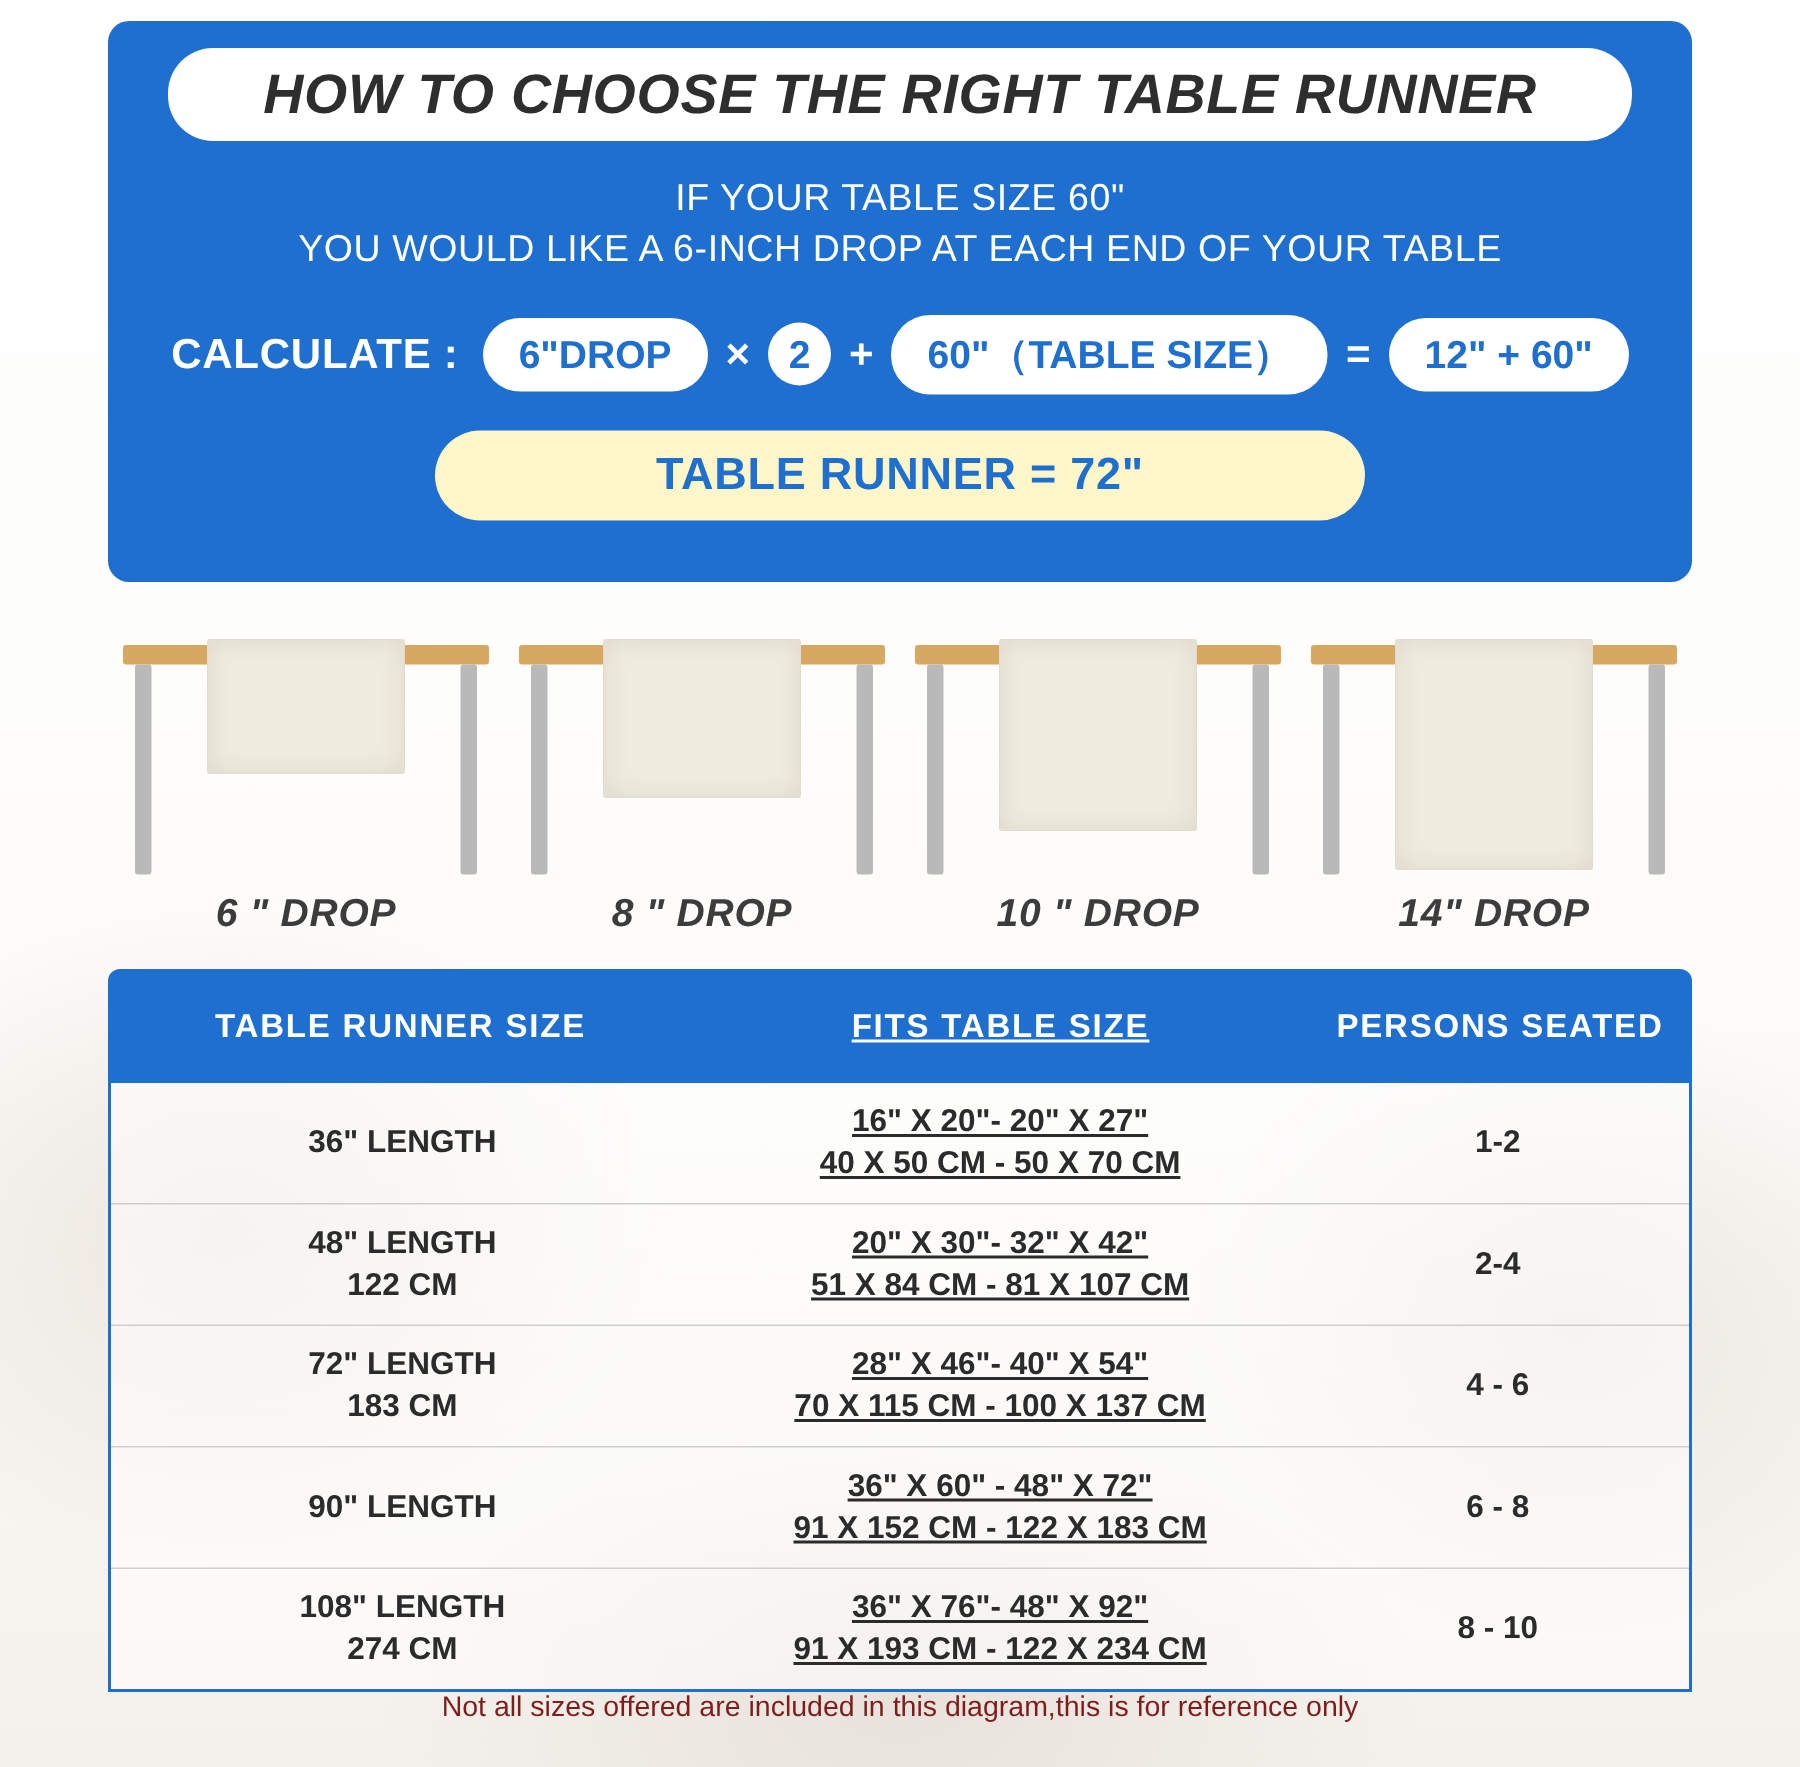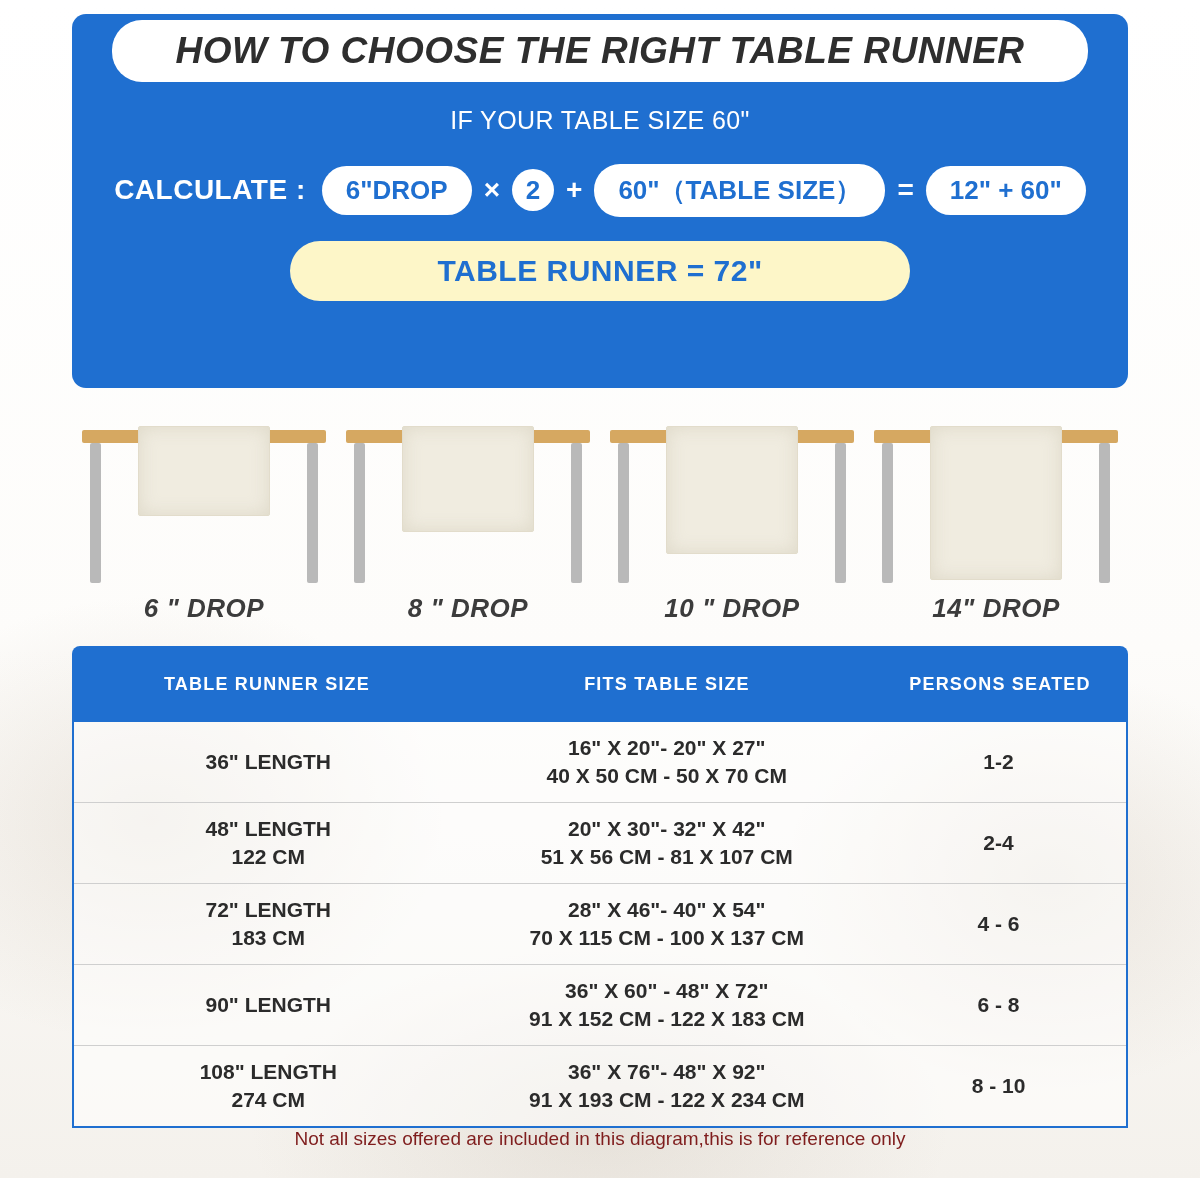--- a/index.html
+++ b/index.html
@@ -35,21 +35,21 @@
   
   .calc-panel {
     position: absolute;
     left: 72px;
     top: 14px;
     width: 1056px;
     height: 374px;
     background: #1f6fd0;
     border-radius: 14px;
     box-sizing: border-box;
-    padding: 4px 22px;
+    padding: 16px 22px;
   }
   .title-bar {
     background: #ffffff;
     border-radius: 30px;
     height: 62px;
     display: flex;
     align-items: center;
     justify-content: center;
     margin: 2px 18px 0 18px;
   }
@@ -191,27 +191,27 @@
   }
   .table-head {
     background: #1f6fd0;
     color: #ffffff;
     display: flex;
     height: 76px;
     border-radius: 8px 8px 0 0;
     align-items: center;
   }
   .th {
-    font-size: 18px;
+    font-size: 22px;
     font-weight: bold;
     letter-spacing: 1.2px;
     text-align: center;
   }
   .col-1 { width: 390px; }
-  .col-2 { width: 410px; }
+  .col-2 { width: 410px; text-decoration: underline; }
   .col-3 { width: 256px; }
 
   .table-body {
     background: rgba(255,255,255,0.55);
     border-bottom: 2px solid #1f6fd0;
     border-left: 2px solid #1f6fd0;
     border-right: 2px solid #1f6fd0;
     box-sizing: border-box;
   }
   .tr {
@@ -251,20 +251,21 @@
 <div class="page">
 
   <div class="calc-panel">
 
     <div class="title-bar">
       <span>HOW TO CHOOSE THE RIGHT TABLE RUNNER</span>
     </div>
 
     <div class="subtitle">
       <div>IF YOUR TABLE SIZE 60"</div>
+      <div>YOU WOULD LIKE A 6-INCH DROP AT EACH END OF YOUR TABLE</div>
     </div>
 
     <div class="calc-row">
       <div class="calc-label">CALCULATE :</div>
       <div class="pill">6"DROP</div>
       <div class="op">×</div>
       <div class="pill-round">2</div>
       <div class="op">+</div>
       <div class="pill">60"（TABLE SIZE）</div>
       <div class="op">=</div>
@@ -332,21 +333,21 @@
         <div class="td col-3 td-persons">1-2</div>
       </div>
 
       <div class="tr">
         <div class="td col-1">
           <div class="l1">48" LENGTH</div>
           <div class="l2">122 CM</div>
         </div>
         <div class="td col-2">
           <div class="l1">20" X 30"- 32" X 42"</div>
-          <div class="l2">51 X 56 CM - 81 X 107 CM</div>
+          <div class="l2">51 X 84 CM - 81 X 107 CM</div>
         </div>
         <div class="td col-3 td-persons">2-4</div>
       </div>
 
       <div class="tr">
         <div class="td col-1">
           <div class="l1">72" LENGTH</div>
           <div class="l2">183 CM</div>
         </div>
         <div class="td col-2">

